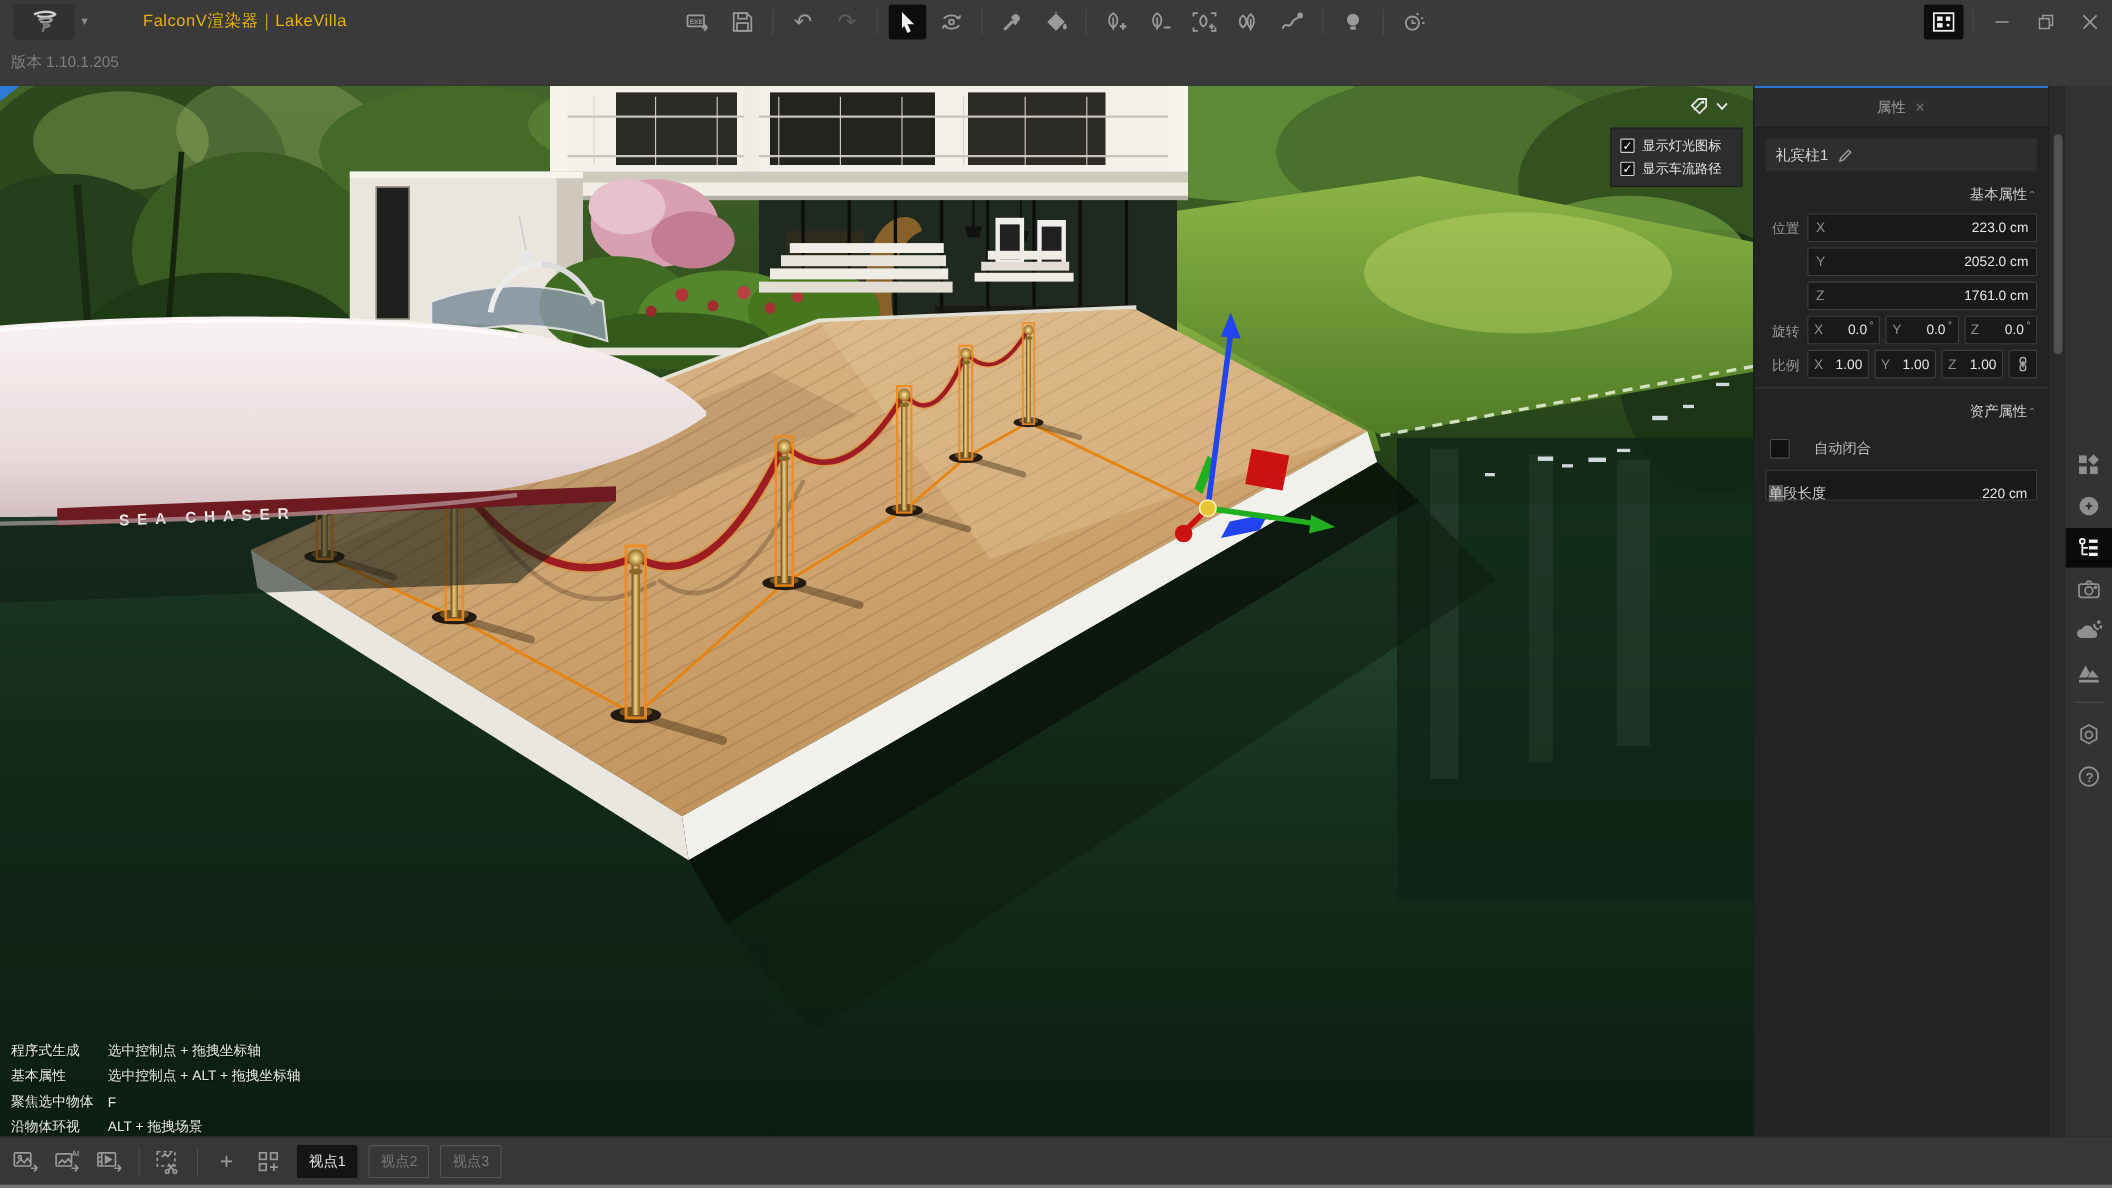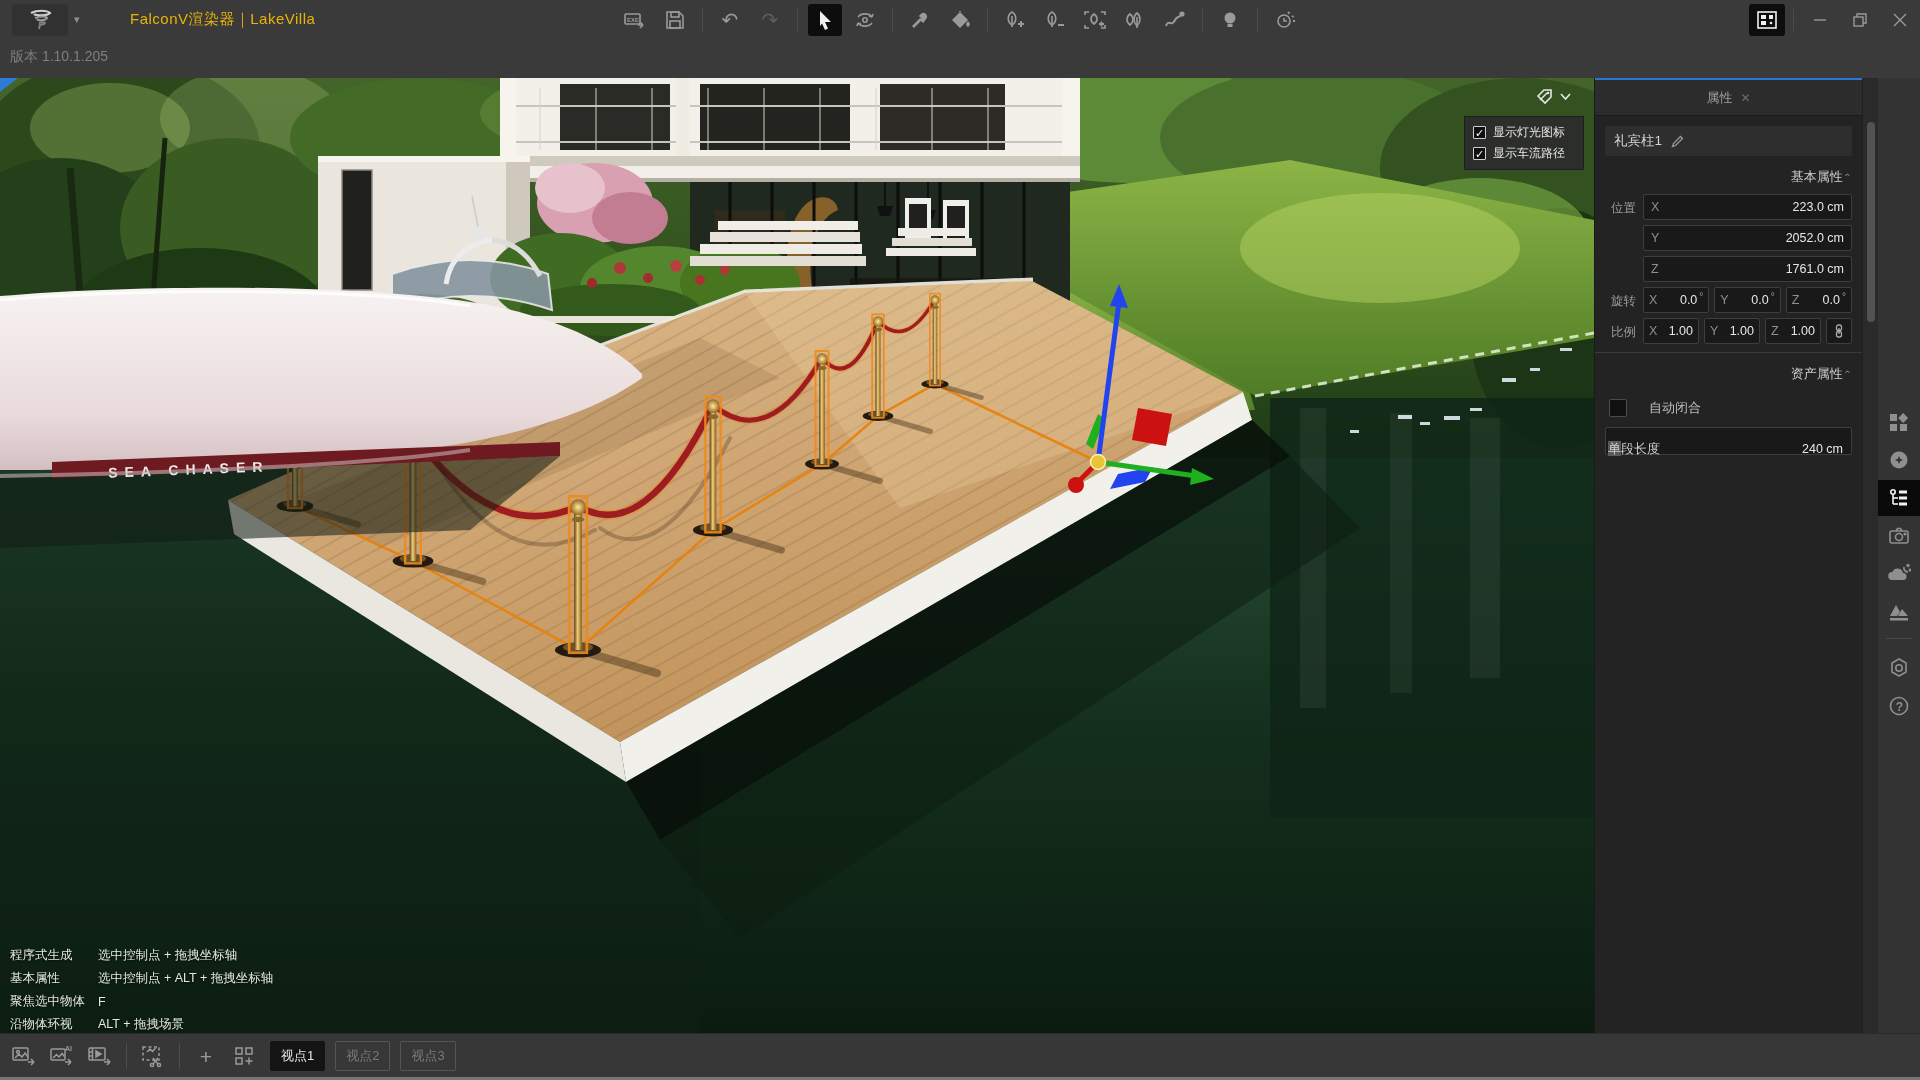--- a/index.html
+++ b/index.html
@@ -644,21 +644,21 @@
           <span class="chev-up">⌃</span>
         </div>
 
         <div class="chk-row">
           <span class="chk-box"></span>
           <span class="chk-label">自动闭合</span>
         </div>
 
         <div class="seg-inp">
           <span class="seg-label">单段长度</span>
-          <span class="seg-val">240 cm</span>
+          <span class="seg-val">220 cm</span>
         </div>
       </div>
     </div>
 
     <div class="scrollcol">
       <div class="scroll-thumb"></div>
     </div>
 
     <div class="ribbon">
       <div class="rb-btn" style="top:326px">

